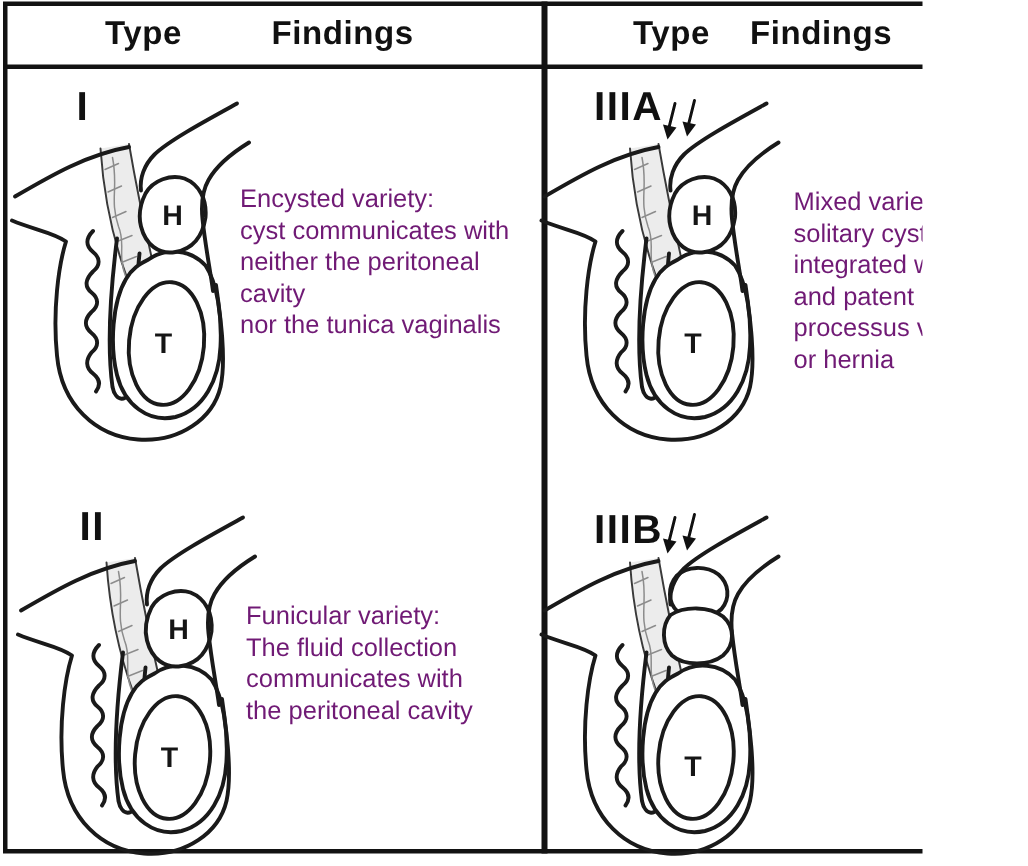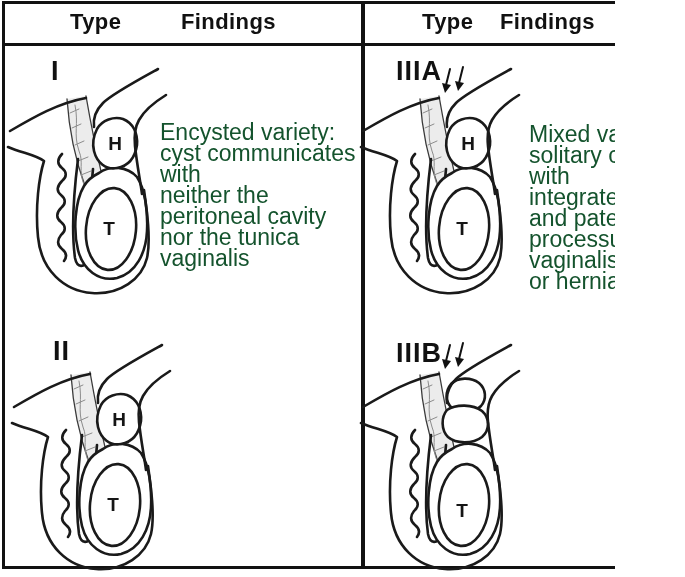--- a/index.html
+++ b/index.html
@@ -12,21 +12,21 @@
   .hdr-type-left{left:70px;}
   .hdr-findings-left{left:181px;}
   .hdr-type-right{left:422px;}
   .hdr-findings-right{left:500px;}
   .cell{position:absolute;}
   .cell-i{left:5px;top:46px;width:356px;height:282px;}
   .cell-ii{left:9px;top:328px;width:356px;height:244px;}
   .cell-iiia{left:365px;top:46px;width:315px;height:282px;padding-left:36px;}
   .cell-iiib{left:365px;top:328px;width:315px;height:244px;text-align:center;}
   .type-label{position:absolute;font-weight:bold;font-size:27px;color:#111;letter-spacing:1px;}
-  .findings{position:absolute;font-size:23px;line-height:21px;color:#14532d;white-space:pre-line;}
+  .findings{position:absolute;font-size:17px;line-height:21px;color:#701a75;white-space:pre-line;}
   .diagram{position:absolute;width:172px;height:250px;}
   .lbl-i{left:46px;top:10px;} .fnd-i{left:155px;top:76px;width:196px;} .svg-i{left:1px;top:7px;}
   .lbl-ii{left:44px;top:8px;} .fnd-ii{left:155px;top:72px;width:196px;} .svg-ii{left:1px;top:1px;}
   .lbl-iiia{left:31px;top:10px;} .fnd-iiia{left:164px;top:78px;width:152px;} .svg-iiia{left:-6px;top:7px;}
   .lbl-iiib{left:31px;top:10px;} .fnd-iiib{left:166px;top:72px;width:152px;} .svg-iiib{left:-6px;top:1px;}
   svg .ln{fill:none;stroke:#1a1a1a;stroke-width:2.6;stroke-linecap:round;stroke-linejoin:round;}
   svg .ln-thin{fill:none;stroke:#3a3a3a;stroke-width:1.3;stroke-linecap:round;}
   svg .tick{fill:none;stroke:#8c8c8c;stroke-width:1;stroke-linecap:round;}
   svg .organ{fill:#ffffff;stroke:#1a1a1a;stroke-width:2.6;stroke-linejoin:round;}
   svg .band{fill:#ececec;stroke:none;}
@@ -100,20 +100,24 @@
       <path class="organ" d="M93,120 C104,112 121,113 131,124 C139,136 142,158 141,178 C140,200 130,220 111,225 C93,229 77,217 72,197 C67,177 69,148 78,133 C82,126 87,123 93,120 Z"></path>
       <ellipse class="organ" cx="105" cy="176" rx="25" ry="41" transform="rotate(5 105 176)"></ellipse>
       <path class="organ" d="M91,76 C96,67 108,63 117,66 C127,70 132,80 131,92 C129,105 122,113 111,115 C100,117 91,110 88,98 C86,90 88,82 91,76 Z"></path>
       <path class="ln" d="M4,78 C28,64 52,50 80,45"></path>
       <path class="ln" d="M152,16 C132,27 106,41 97,50 C90,57 87,66 88,74"></path>
       <path class="ln" d="M160,42 C147,50 138,58 133,67 C129,74 128,83 129,93 C131,112 134,126 136,141"></path>
       <path class="ln" d="M2,94 C16,100 30,102 38,108 C33,124 29,154 32,184 C35,217 58,238 86,240 C114,242 136,226 141,205 C145,187 141,158 138,137"></path>
       <text x="109" y="97">H</text>
       <text x="103" y="182">T</text>
     </svg>
+    <div class="findings fnd-ii">Funicular variety:
+The fluid collection
+communicates with
+the peritoneal cavity</div>
   </div>
 
   <div class="cell cell-iiia">
     <div class="type-label lbl-iiia">IIIA</div>
     <svg class="diagram svg-iiia" viewBox="0 0 172 250">
       <g>
         <path class="band" d="M61,46 L80,43 C85,72 91,102 97,128 L79,134 C69,106 63,76 61,46 Z"></path>
         <path class="ln-thin" d="M61,46 C63,76 69,106 79,133"></path>
         <path class="ln-thin" d="M80,43 C85,72 91,101 97,127"></path>
         <path class="tick" d="M69,52 C73,72 67,80 73,98 C78,110 72,116 78,132"></path>

